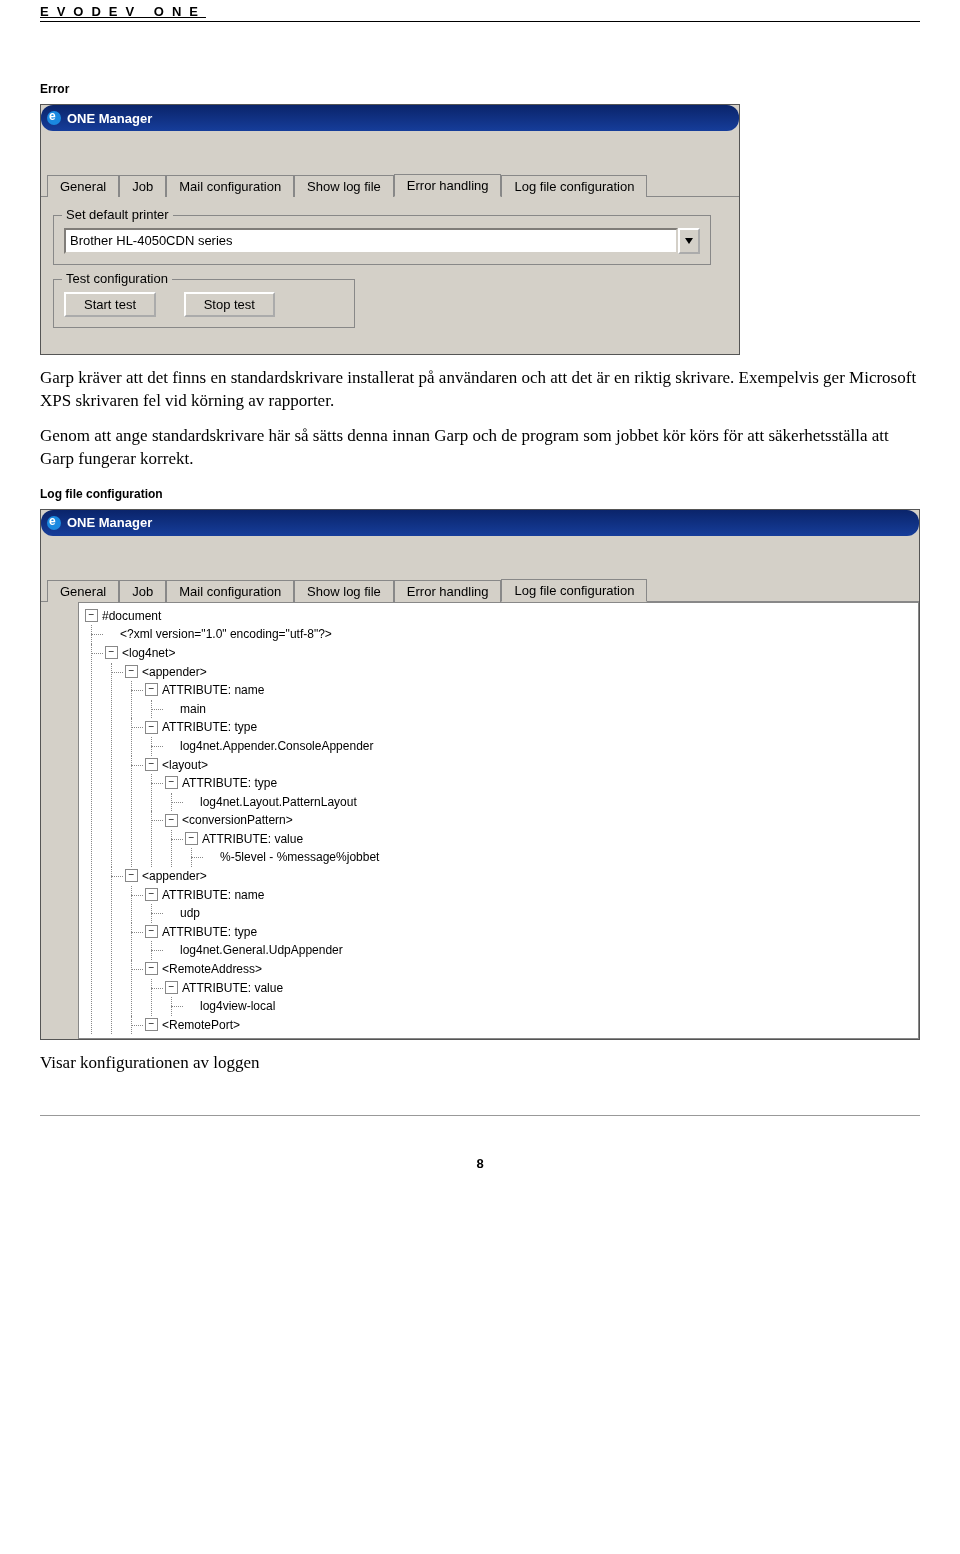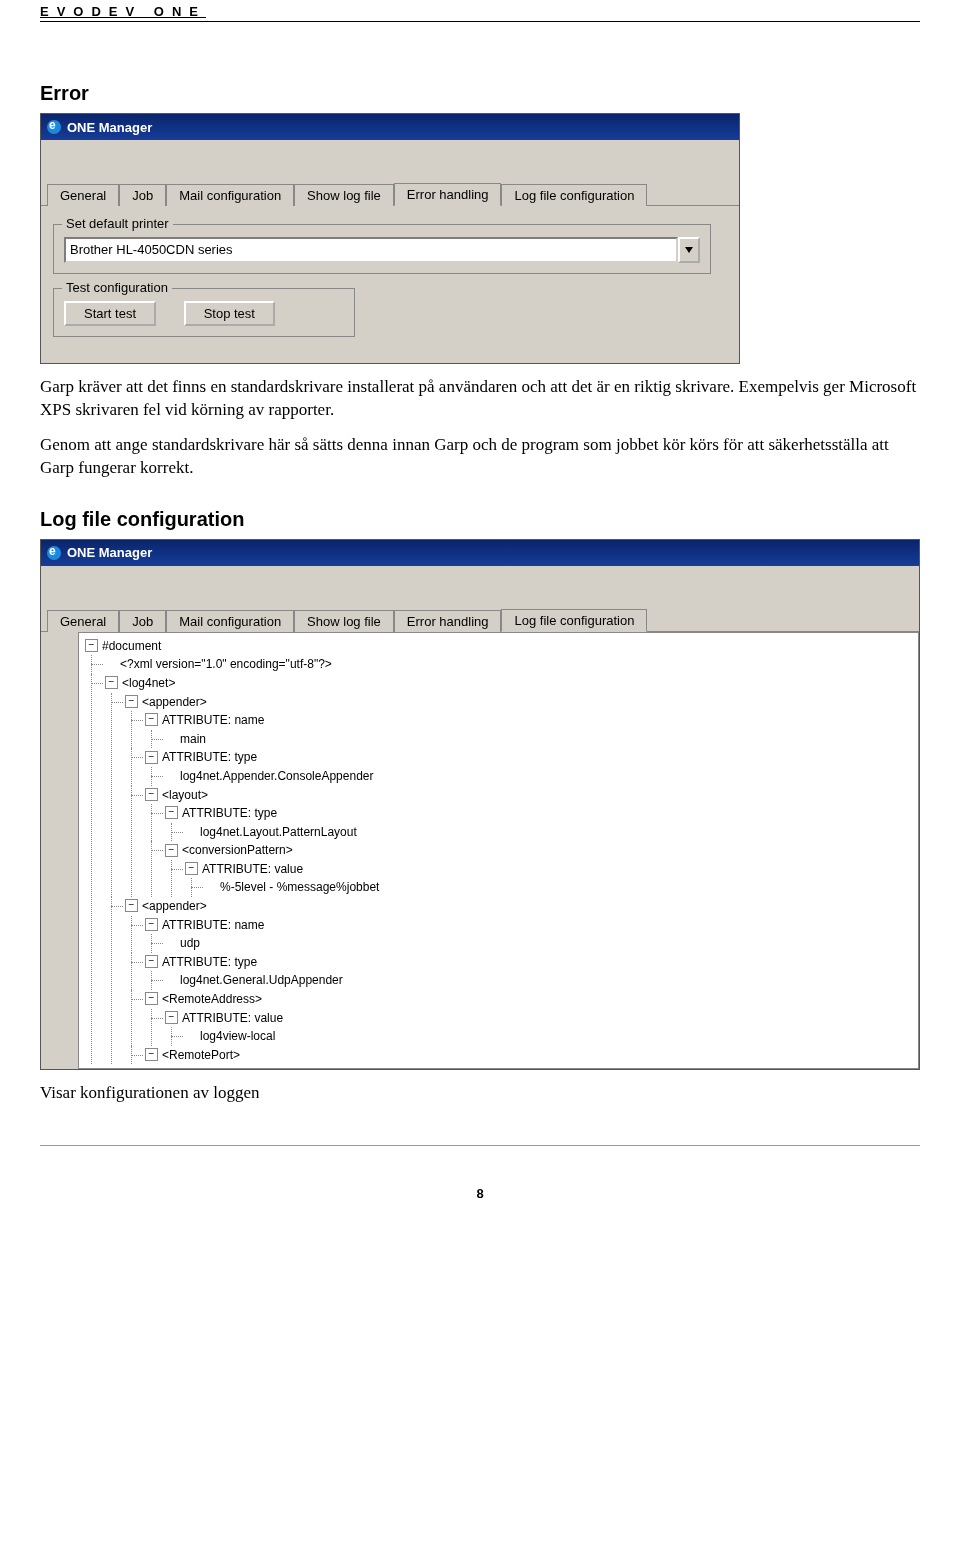--- a/index.html
+++ b/index.html
@@ -24,22 +24,22 @@
     text-decoration: underline;
   }
   .header-rule {
     border: none;
     border-top: 1px solid #000;
     margin: 0 40px 60px 40px;
   }
   .section-title {
     font-family: Arial, Helvetica, sans-serif;
     font-weight: bold;
-    font-size: 20px;
-    margin: 28px 0 8px 0;
+    font-size: 12px;
+    margin: 16px 0 8px 0;
   }
   .body-text {
     font-family: Garamond, "Times New Roman", serif;
     font-size: 17px;
     line-height: 1.35;
     margin: 12px 0;
   }
 
   
   .win {
@@ -52,20 +52,21 @@
   }
   .titlebar {
     background: linear-gradient(#0a246a, #163d9a);
     color: #fff;
     padding: 3px 6px;
     font-weight: bold;
     display: flex;
     align-items: center;
     gap: 6px;
     height: 20px;
+    border-radius: 12px;
   }
   .titlebar .e-icon {
     width: 14px; height: 14px;
     background: #1a89e0;
     border-radius: 50%;
     display: inline-block;
     position: relative;
   }
   .titlebar .e-icon::after {
     content: "e";

